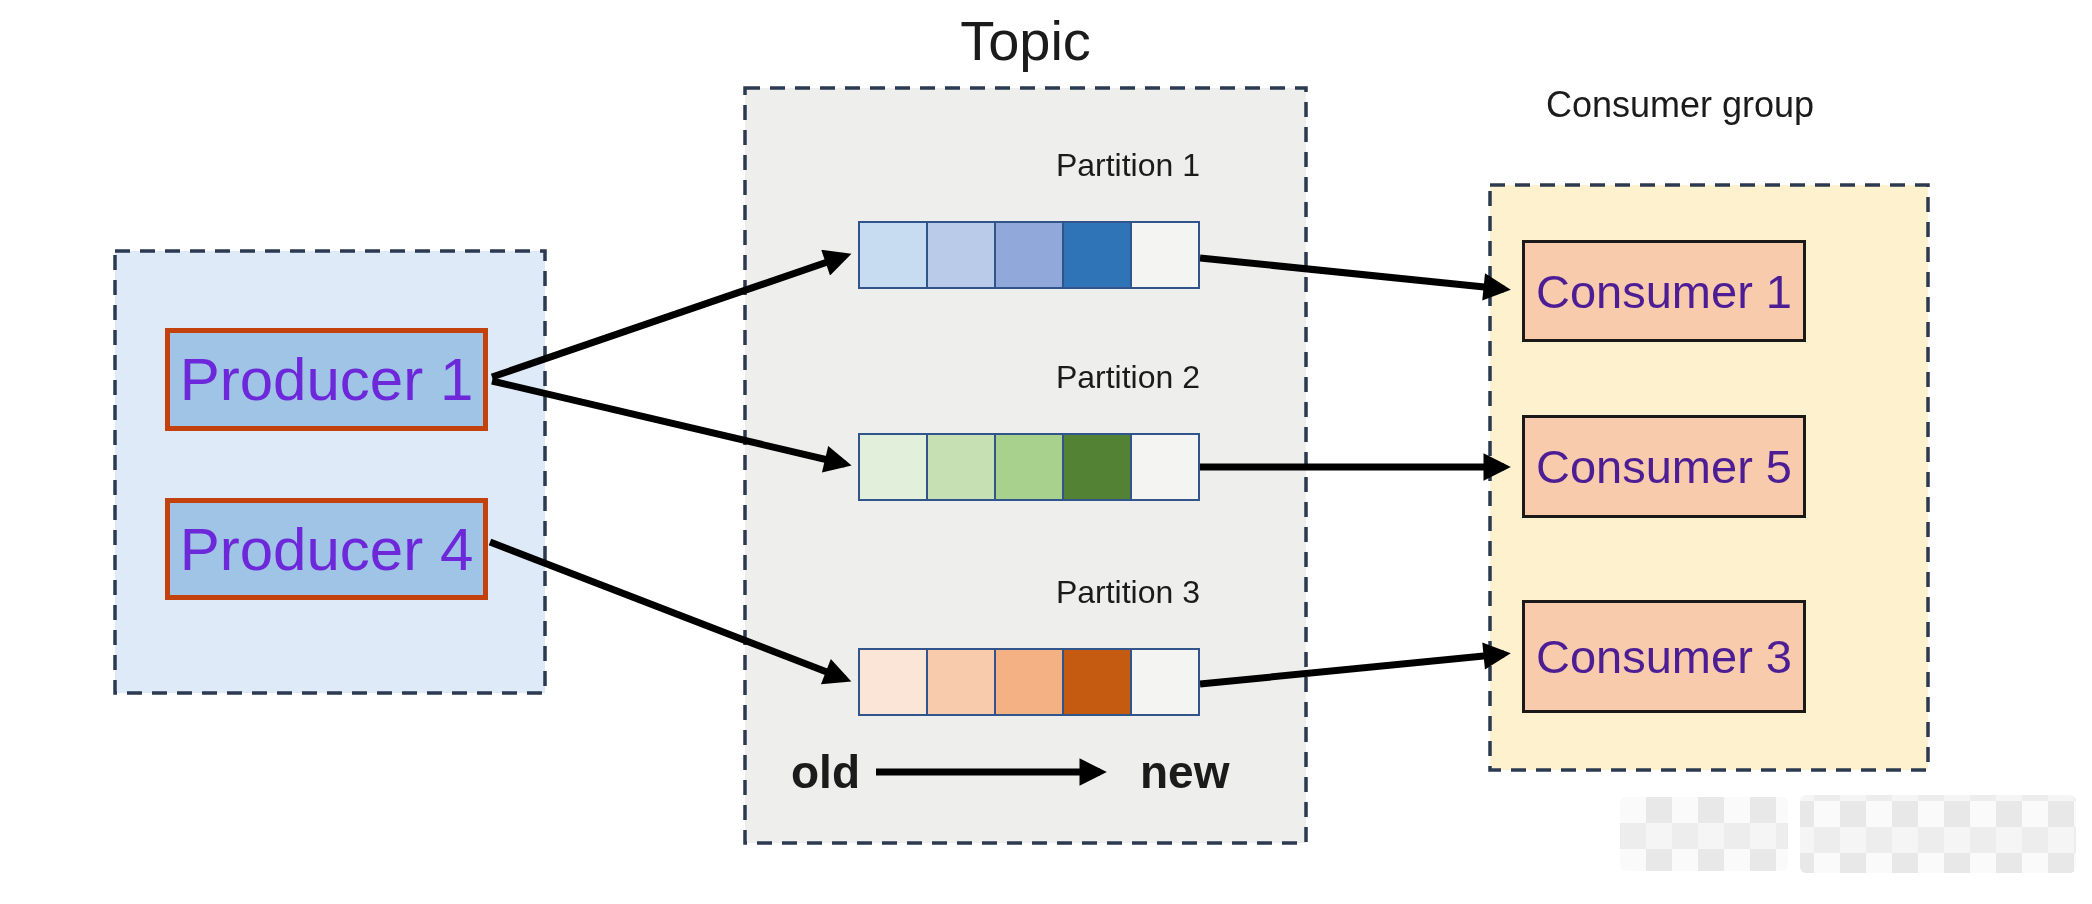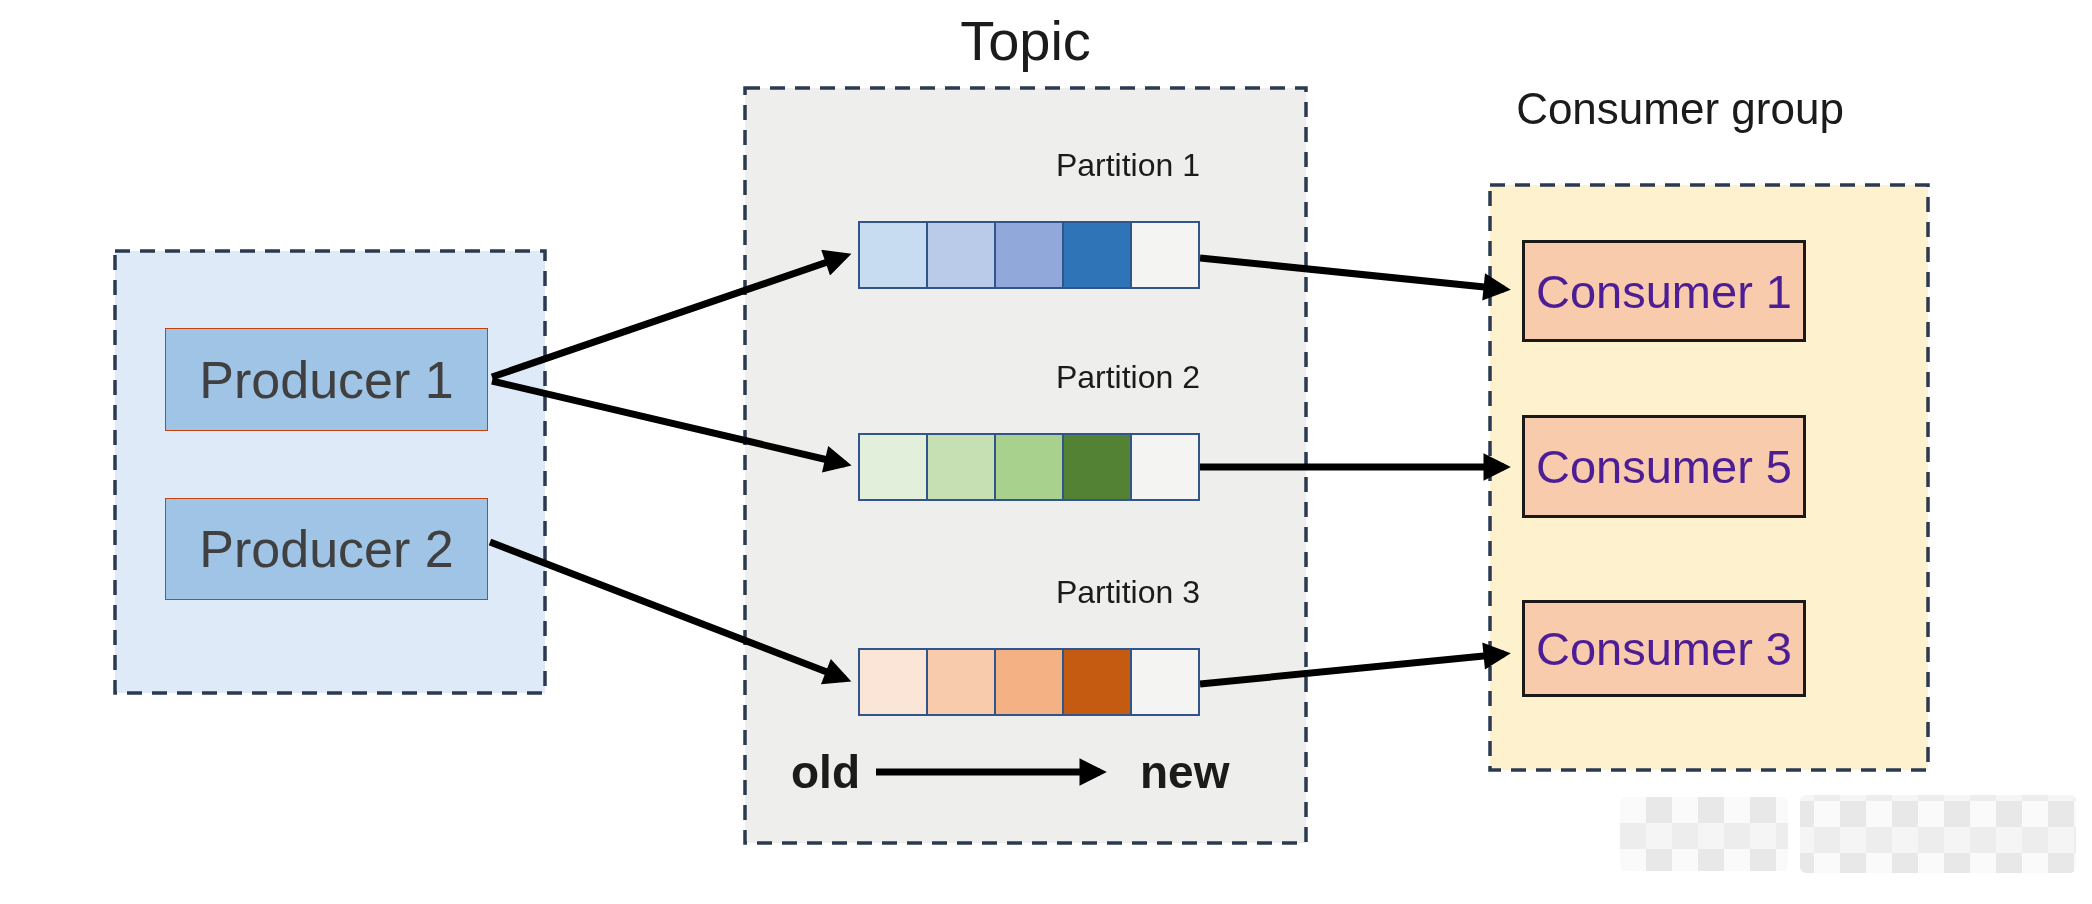--- a/index.html
+++ b/index.html
@@ -18,23 +18,23 @@
     text-align:center;
     white-space:nowrap;
   }
   .node{
     position:absolute;
     display:flex;align-items:center;justify-content:center;
     box-sizing:border-box;
     white-space:nowrap;
   }
   .producer-box{
-    border:1px solid #c2410c;
-    color:#404040;
-    font-size:52px;
+    border:5px solid #c2410c;
+    color:#6d28d9;
+    font-size:60px;
   }
   .consumer-box{
     border:3px solid #1c1a18;
     color:#4c1d95;
     font-size:47px;
   }
   .partition-label{
     position:absolute;
     width:342px;
     text-align:right;
@@ -92,27 +92,27 @@
       <line x1="490" y1="542" x2="845" y2="679" marker-end="url(#ah)"></line>
       <line x1="1200" y1="258" x2="1504" y2="289" marker-end="url(#ah)"></line>
       <line x1="1200" y1="467" x2="1504" y2="467" marker-end="url(#ah)"></line>
       <line x1="1200" y1="684" x2="1504" y2="654" marker-end="url(#ah)"></line>
       <line x1="876" y1="772" x2="1100" y2="772" marker-end="url(#ah)"></line>
     </g>
   </svg>
 
   <div class="abs title" style="left:745px;top:8px;width:561px;font-size:56px;">Topic</div>
 
-  <div class="abs title" style="left:1480px;top:84px;width:400px;font-size:44px;">Consumer group</div>
+  <div class="abs title" style="left:1480px;top:84px;width:400px;font-size:36px;">Consumer group</div>
 
   <div class="node producer-box" style="left: 165px; top: 328px; width: 323px; height: 103px; background-color: rgb(160, 196, 230);">
     <span>Producer 1</span>
   </div>
   <div class="node producer-box" style="left: 165px; top: 498px; width: 323px; height: 102px; background-color: rgb(160, 196, 230);">
-    <span>Producer 2</span>
+    <span>Producer 4</span>
   </div>
 
   <div class="partition-label" style="left:858px;top:147px;">Partition 1</div>
   <div class="partition-row" style="left:858px;top:221px;">
     <div class="cell" style="background-color: rgb(199, 220, 240);"></div>
     <div class="cell" style="background-color: rgb(186, 203, 233);"></div>
     <div class="cell" style="background-color: rgb(144, 169, 218);"></div>
     <div class="cell" style="background-color: rgb(46, 116, 182);"></div>
     <div class="cell" style="background-color: rgb(244, 244, 242);"></div>
   </div>
@@ -137,20 +137,20 @@
 
   <div class="legend-text" style="left:760px;top:745px;width:100px;text-align:right;">old</div>
   <div class="legend-text" style="left:1140px;top:745px;width:140px;text-align:left;">new</div>
 
   <div class="node consumer-box" style="left: 1522px; top: 240px; width: 284px; height: 102px; background-color: rgb(247, 203, 172);">
     <span>Consumer 1</span>
   </div>
   <div class="node consumer-box" style="left: 1522px; top: 415px; width: 284px; height: 103px; background-color: rgb(247, 203, 172);">
     <span>Consumer 5</span>
   </div>
-  <div class="node consumer-box" style="left: 1522px; top: 600px; width: 284px; height: 97px; background-color: rgb(247, 203, 172); text-align: right;">
+  <div class="node consumer-box" style="left: 1522px; top: 600px; width: 284px; height: 113px; background-color: rgb(247, 203, 172); text-align: right;">
     <span>Consumer 3</span>
   </div>
 
   <div class="watermark" style="left:1620px;top:797px;width:168px;height:74px;"></div>
   <div class="watermark" style="left:1800px;top:795px;width:276px;height:78px;background-position:14px 6px;"></div>
 
 </div>
 
 </body></html>

